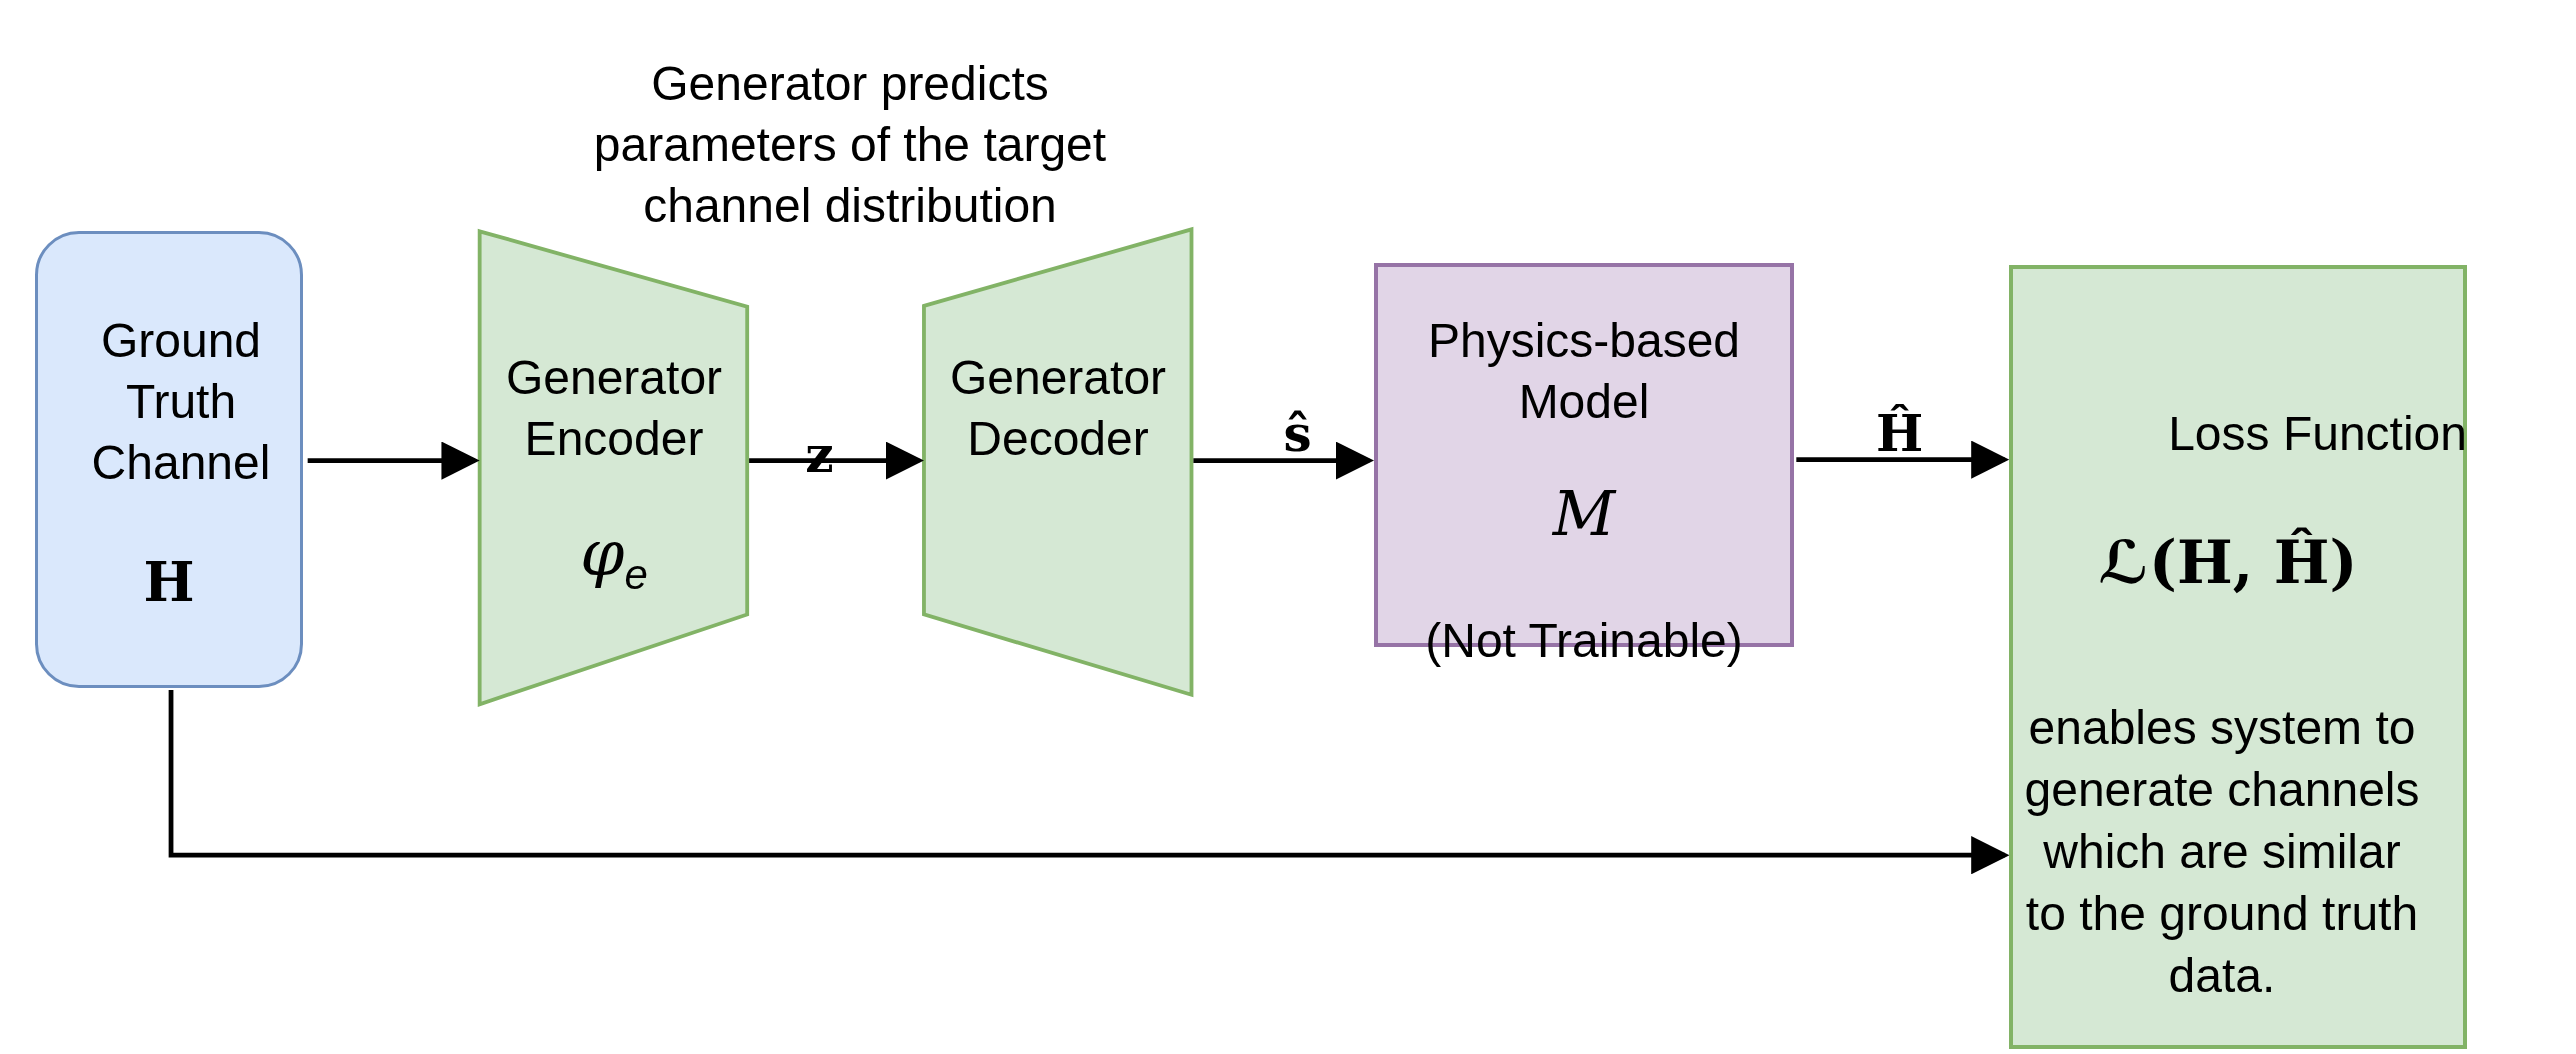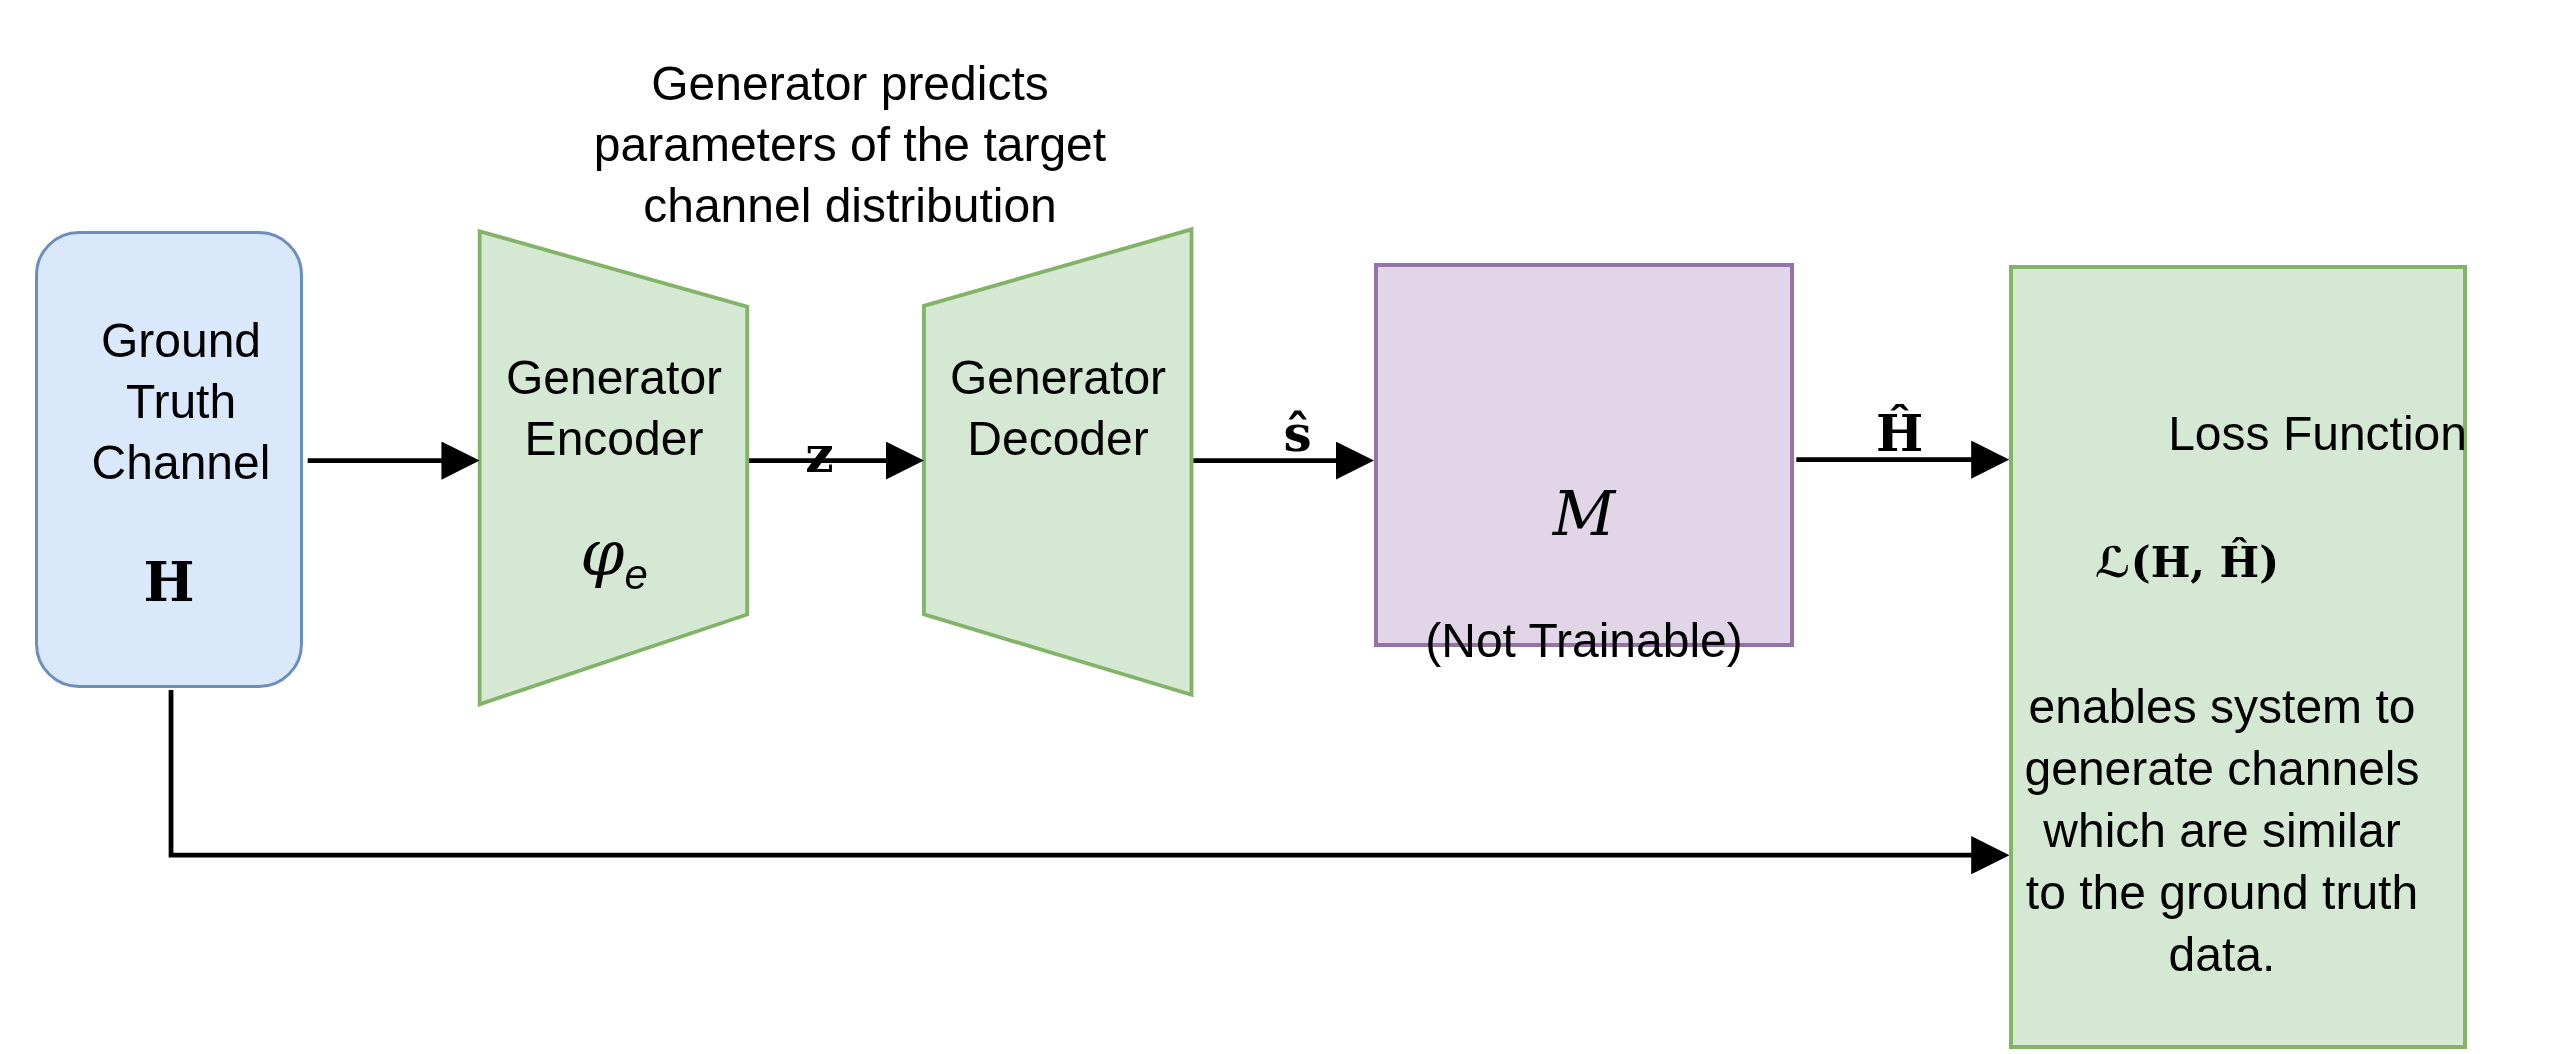--- a/index.html
+++ b/index.html
@@ -57,22 +57,22 @@
   .enc-symbol{left:480px;top:483px;width:268px;font-size:63px;line-height:76px;text-align:center;}
   .dec-label{left:924px;top:315px;width:268px;}
   .dec-symbol{left:924px;top:485px;width:268px;font-size:63px;line-height:76px;}
   .sym-sub{font-size:42px;font-style:italic;}
 
   .phys-label{left:1374px;top:278px;width:420px;}
   .phys-symbol{left:1374px;top:445px;width:420px;font-size:61px;line-height:73px;}
   .phys-note{left:1374px;top:578px;width:420px;}
 
   .loss-title{left:2009px;top:371px;width:458px;text-align:right;}
-  .loss-formula{left:1958px;top:493px;width:458px;font-size:42px;line-height:76px;}
-  .loss-desc{left:2009px;top:644px;width:426px;line-height:62px;}
+  .loss-formula{left:1999px;top:493px;width:458px;font-size:59px;line-height:76px;}
+  .loss-desc{left:2009px;top:665px;width:426px;line-height:62px;}
 
   .edge-label{width:115px;font-size:50px;line-height:57px;}
   .lbl-z{left:762px;top:394px;}
   .lbl-s{left:1240px;top:373px;}
   .lbl-h{left:1842px;top:373px;}
 </style>
 </head>
 <body>
 
 <div class="canvas">
@@ -106,20 +106,22 @@
   <div class="txt gt-symbol serif-bold">H</div>
 
   <div class="txt enc-label">Generator
 Encoder</div>
   <div class="txt enc-symbol"><span class="math-italic">φ</span><sub class="sym-sub">e</sub></div>
 
   <div class="txt dec-label">Generator
 Decoder</div>
 
   <div class="node physics-node"></div>
+  <div class="txt phys-label">Physics-based
+Model</div>
   <div class="txt phys-symbol math-italic">M</div>
   <div class="txt phys-note">(Not Trainable)</div>
 
   <div class="node loss-node"></div>
   <div class="txt loss-title">Loss Function</div>
   <div class="txt loss-formula serif-bold">ℒ(H, Ĥ)</div>
   <div class="txt loss-desc">enables system to
 generate channels
 which are similar
 to the ground truth

